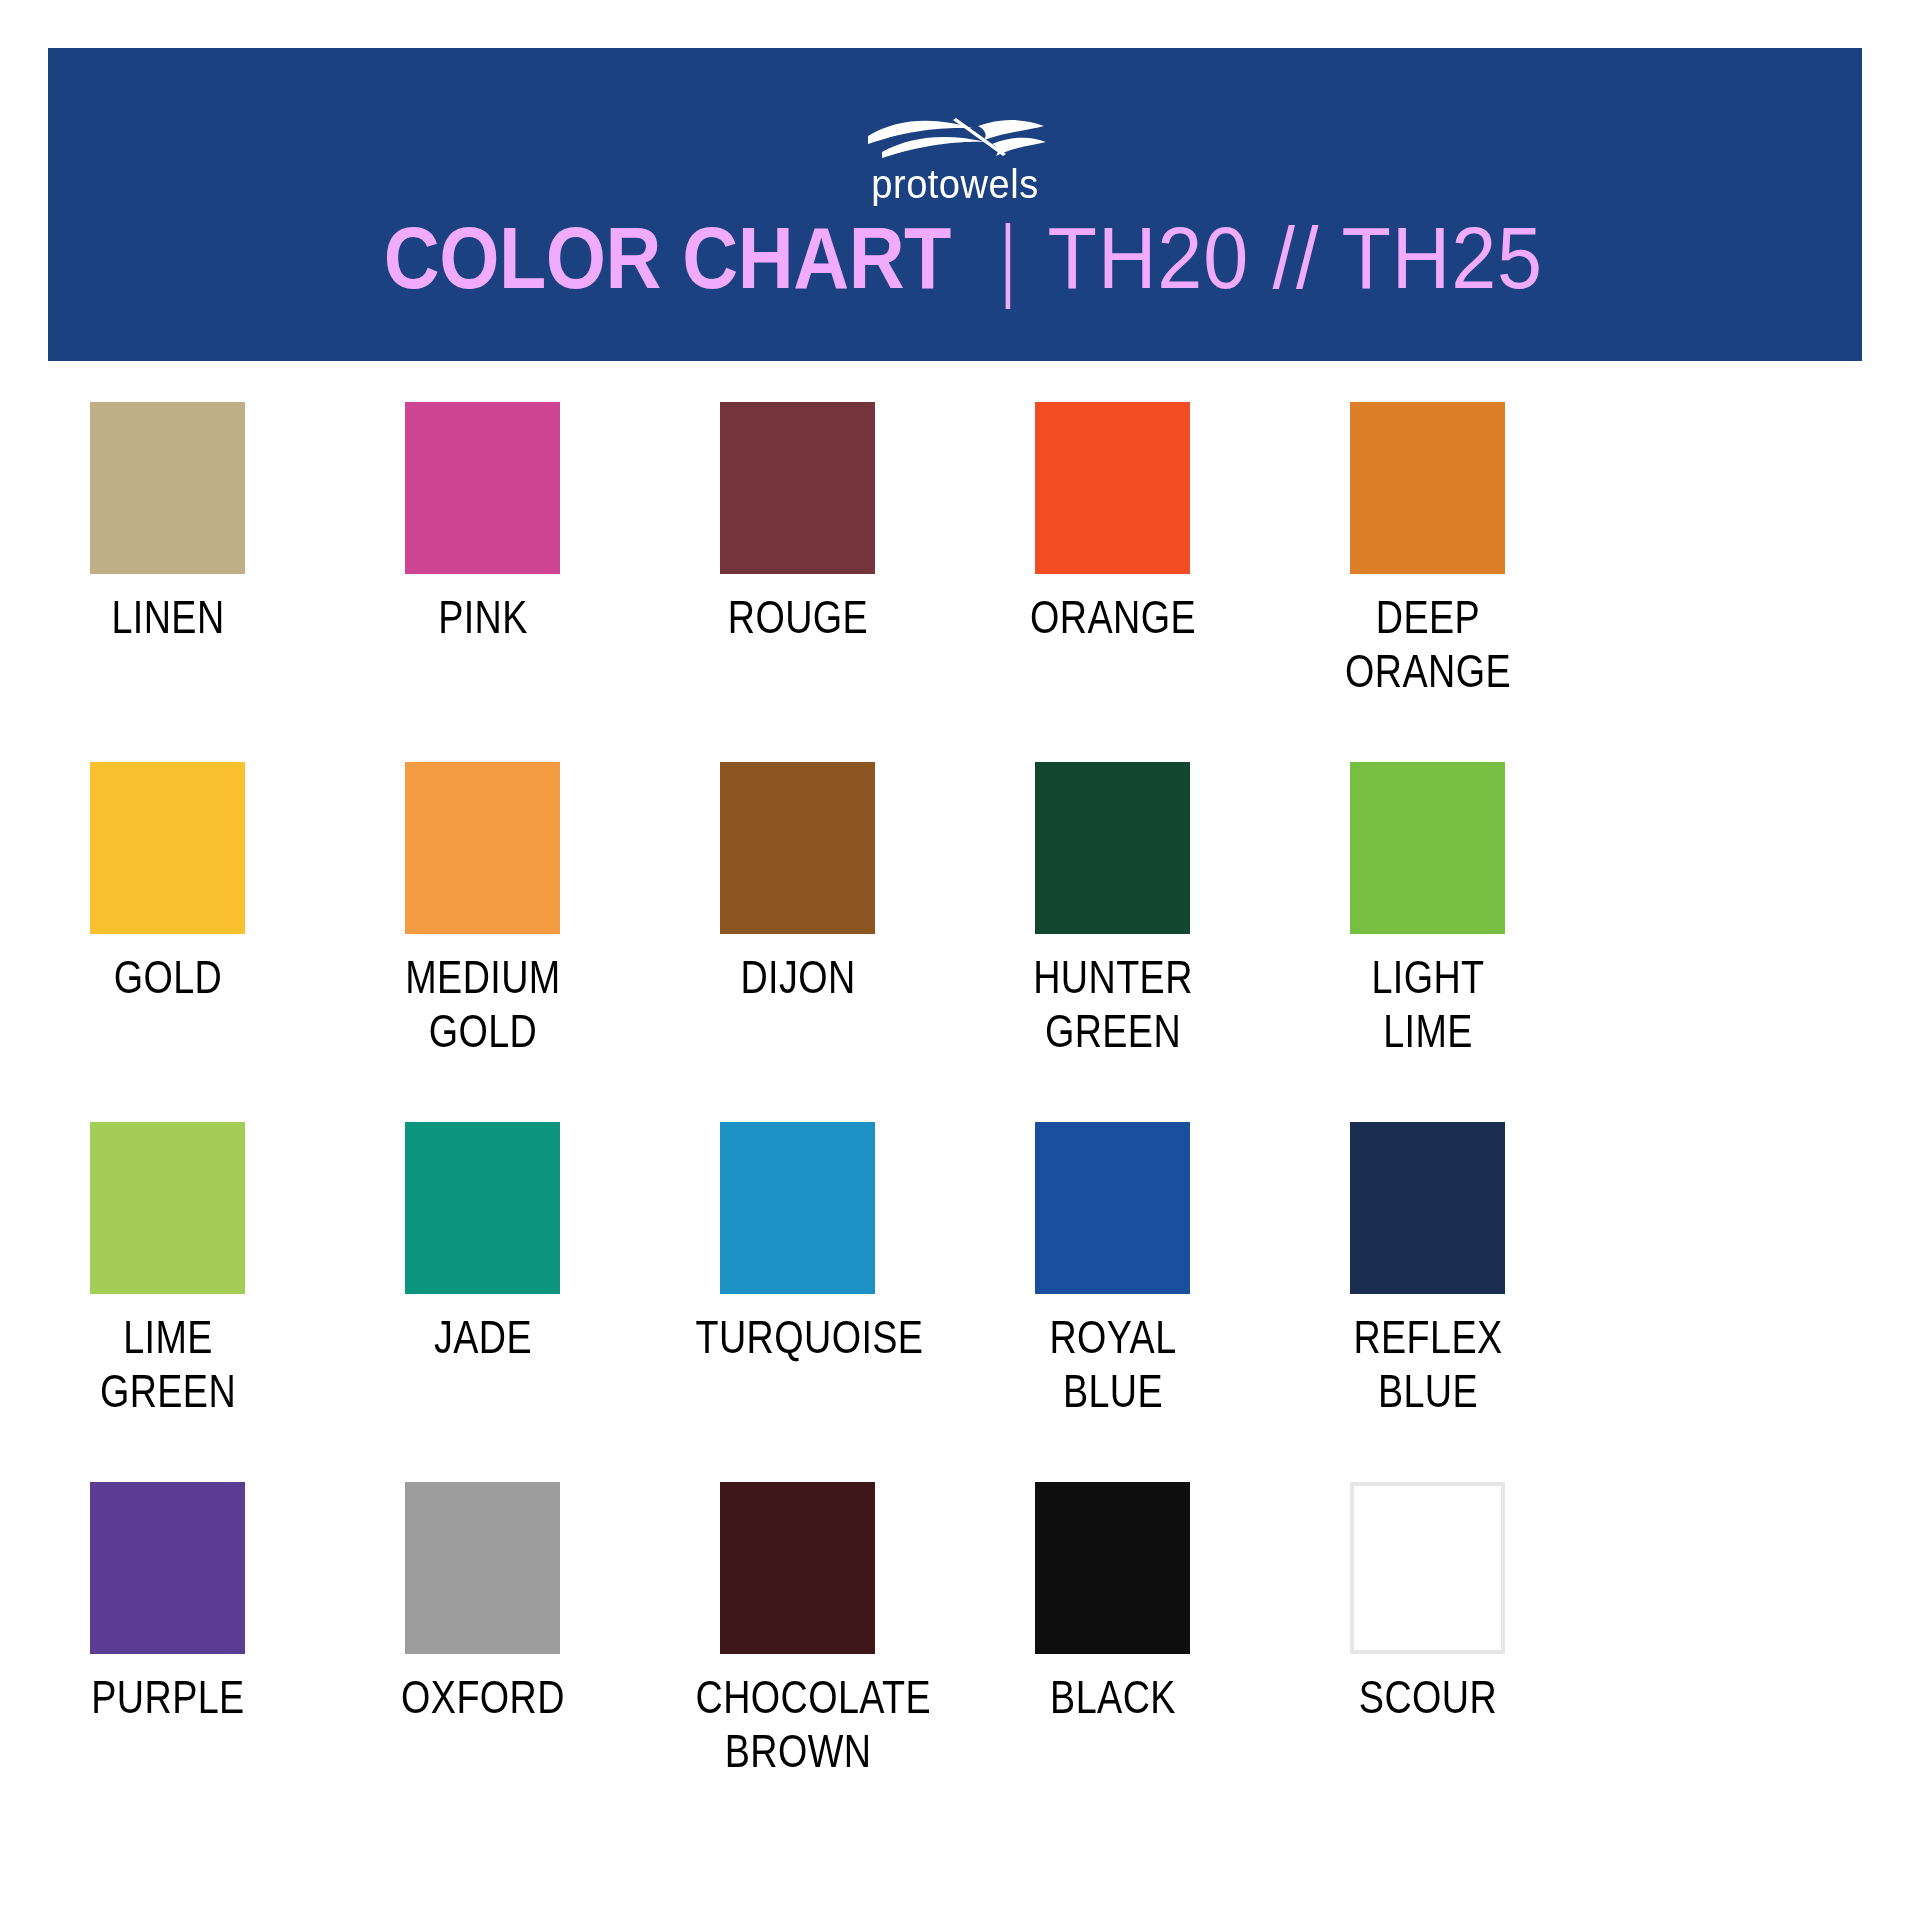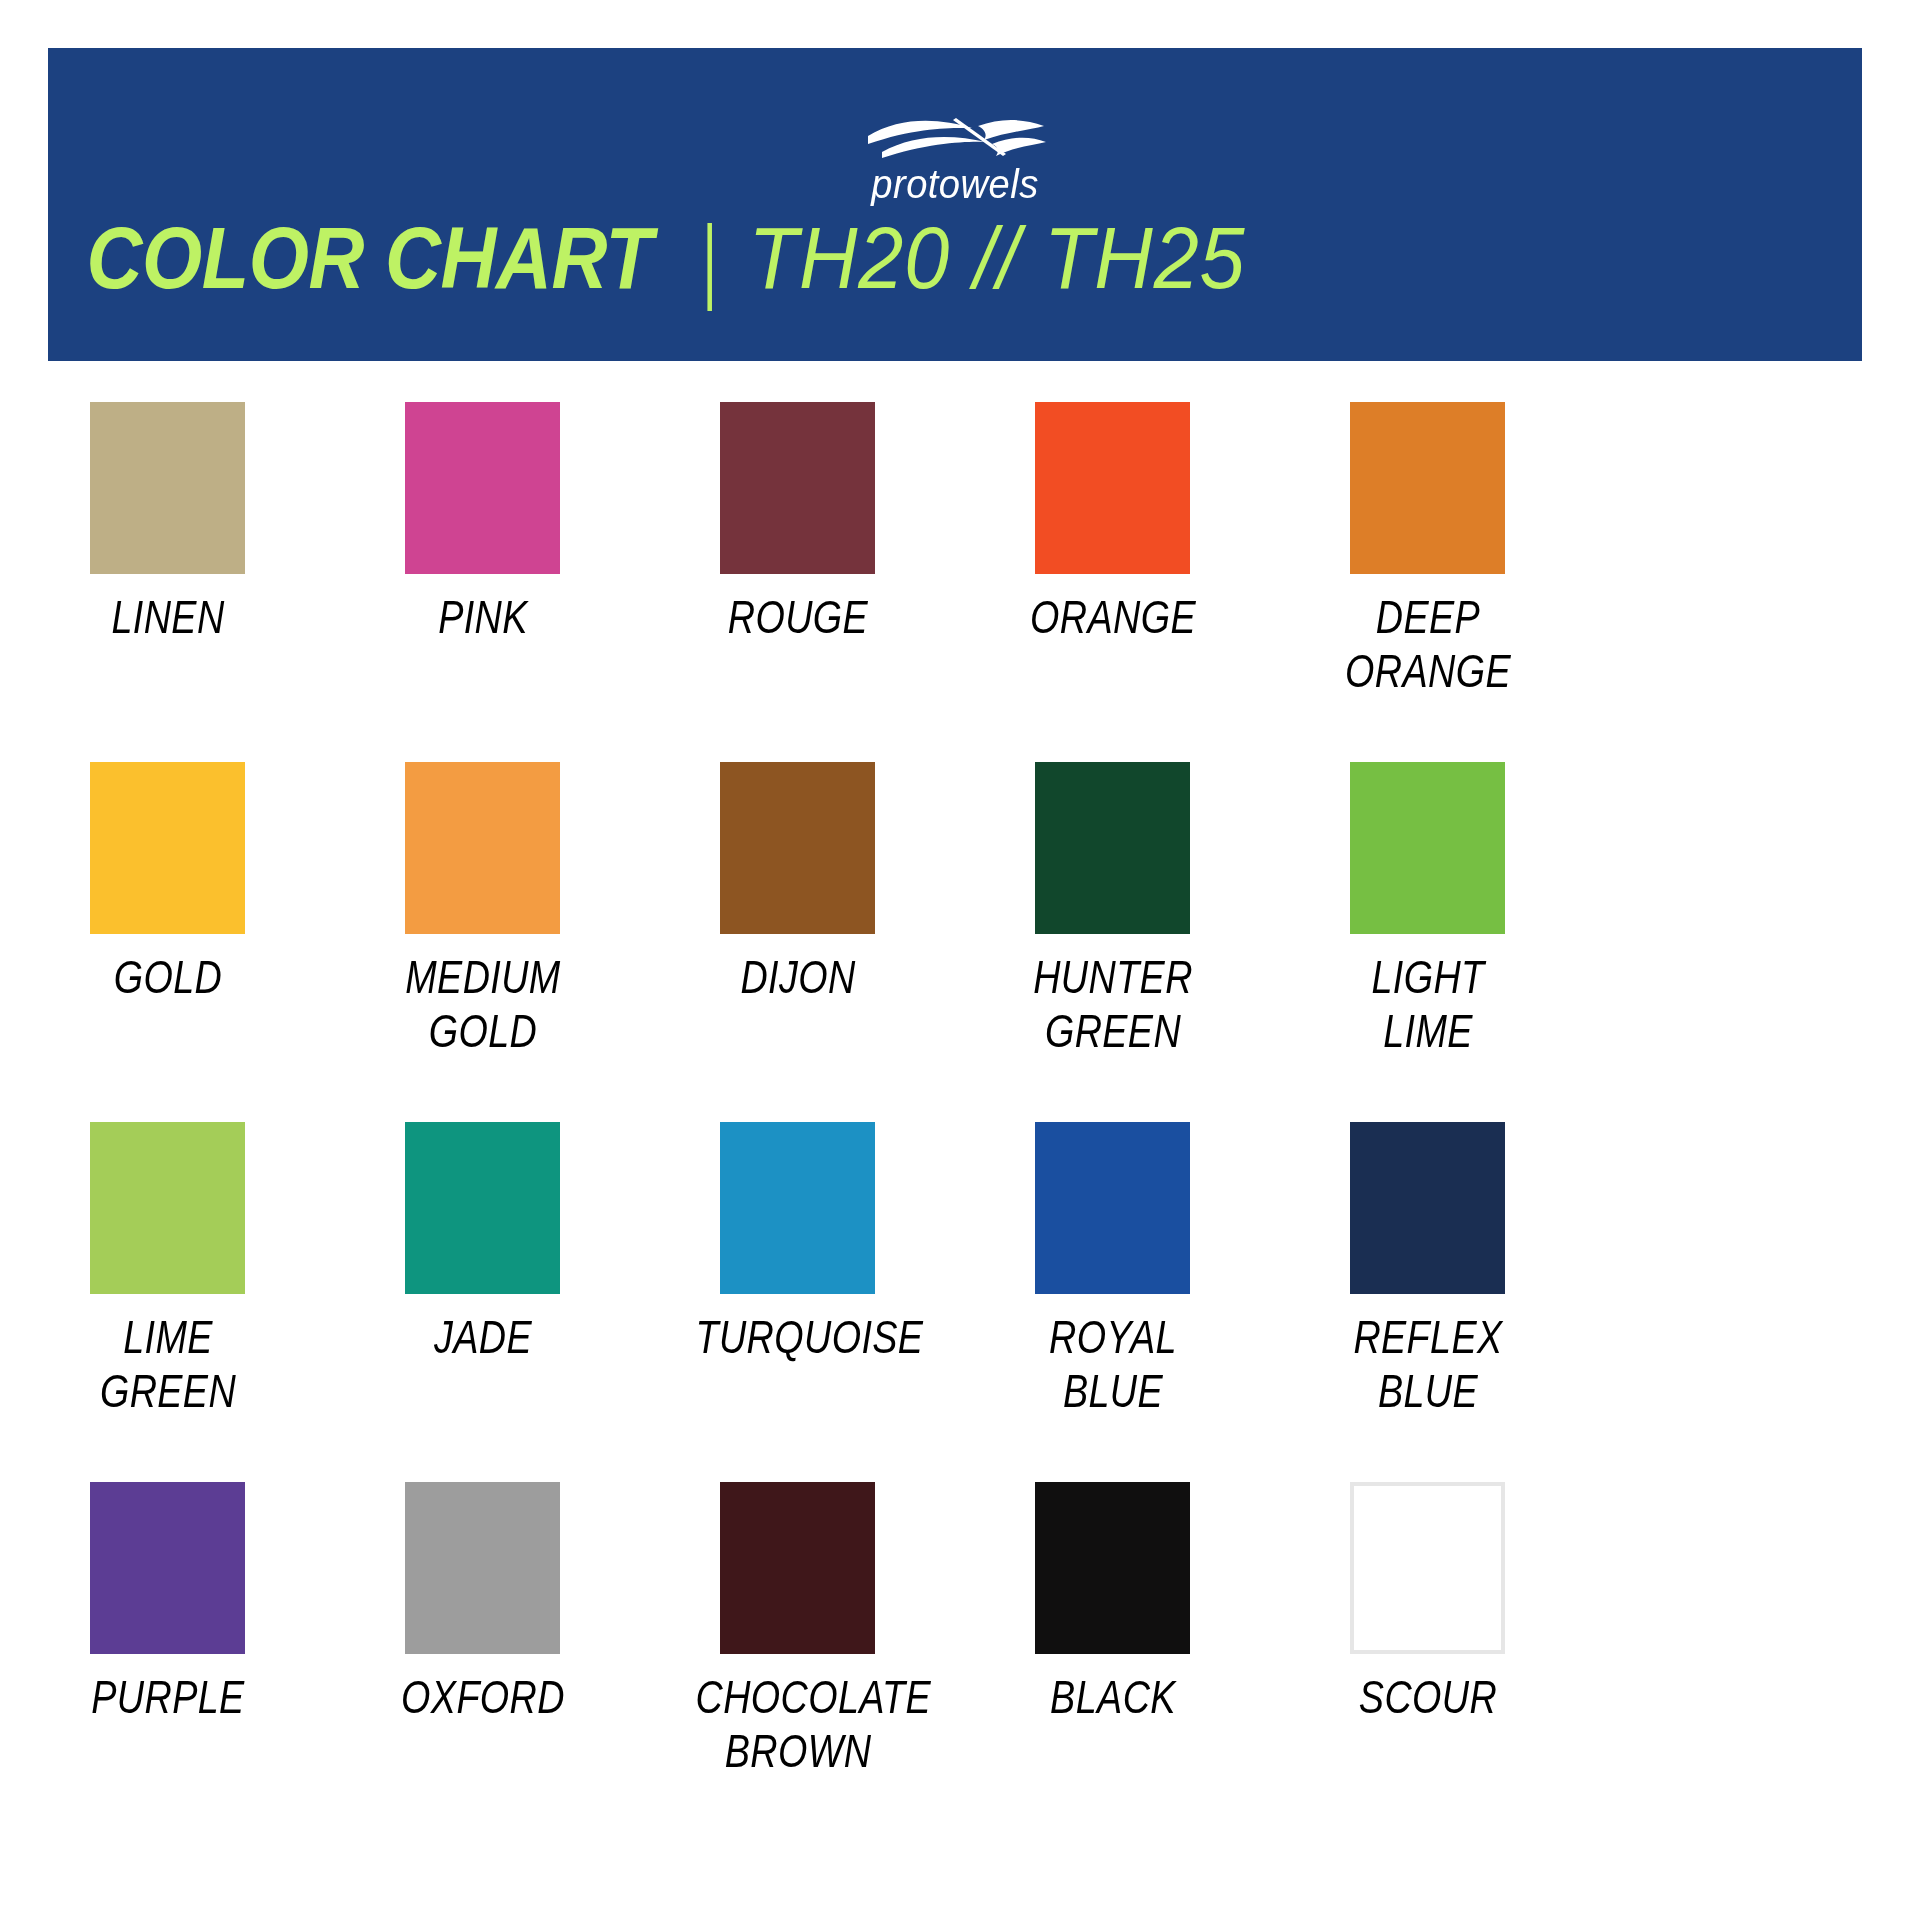--- a/index.html
+++ b/index.html
@@ -11,21 +11,20 @@
     height: 1910px;
     background: #ffffff;
     font-family: "Liberation Sans", "DejaVu Sans", sans-serif;
     overflow: hidden;
   }
   #page {
     position: relative;
     width: 1910px;
     height: 1390px;
     background: #ffffff;
-    font-style: italic;
   }
 
   
   #header {
     position: absolute;
     left: 48px;
     top: 48px;
     width: 1814px;
     height: 313px;
     background: #1c4180;
@@ -57,23 +56,23 @@
     transform: scaleX(0.93);
   }
   #logo-wordmark .lw-pro { font-weight: 400; }
   #logo-wordmark .lw-towels { font-weight: 300; }
 
   #title-row {
     position: absolute;
     left: 0;
     top: 160px;
     width: 100%;
-    text-align: left;
+    text-align: center;
     white-space: nowrap;
-    color: #bef264;
+    color: #f0abfc;
   }
   .title-main {
     font-size: 88px;
     font-weight: 700;
     letter-spacing: -0.5px;
     line-height: 100px;
     transform: scaleX(0.88);
     display: inline-block;
     vertical-align: middle;
   }

